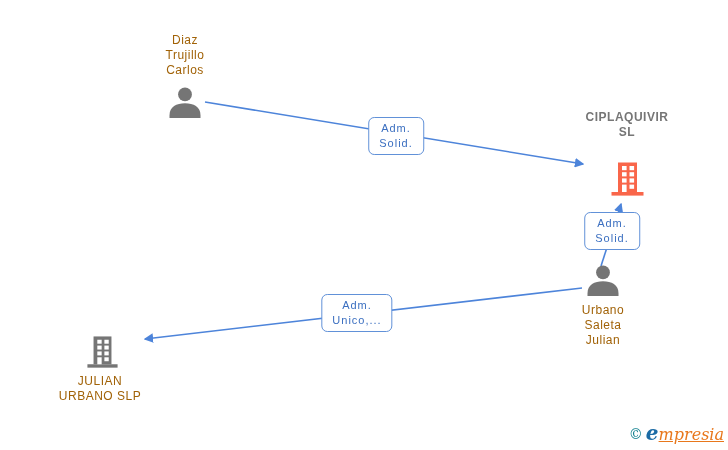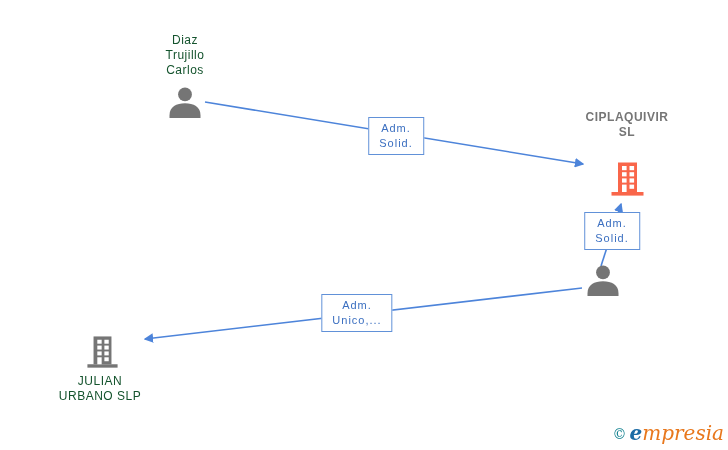--- a/index.html
+++ b/index.html
@@ -21,40 +21,40 @@
     position: absolute;
     left: 0; top: 0;
     width: 728px; height: 450px;
     z-index: 1;
     pointer-events: none;
   }
 
   
   .node { position: absolute; z-index: 2; text-align: center; }
   .node-label {
-    color: #14532d;
+    color: #a16207;
     font-size: 12px;
     line-height: 15px;
     letter-spacing: 0.5px;
     text-align: center;
   }
   .node-label.bold {
     font-weight: bold;
     color: #767676;
   }
   .node-icon { position: absolute; z-index: 2; cursor: pointer; }
 
   
   .edge-label {
     position: absolute;
     z-index: 3;
     transform: translate(-50%, -50%);
     background: #ffffff;
     border: 1.5px solid #6191d8;
-    border-radius: 0;
+    border-radius: 6px;
     padding: 3px 10px;
     color: #3b6fc0;
     font-size: 11px;
     line-height: 15px;
     letter-spacing: 1px;
     text-align: center;
     cursor: pointer;
   }
 
   
@@ -74,21 +74,22 @@
     vertical-align: 1px;
     margin-right: 3px;
   }
   #brand .brand-first {
     color: #1b6ba5;
     font-size: 20px;
     font-weight: bold;
   }
   #brand .brand-rest {
     color: #e8771c;
-    font-size: 20px;
+    font-size: 16px;
+    text-decoration: underline;
   }
 </style>
 </head>
 <body>
 
 <div id="canvas">
 
   <svg id="edges" viewBox="0 0 728 450">
     <defs>
       <marker id="arrow" viewBox="0 0 10 10" refX="8.5" refY="5" markerWidth="6" markerHeight="6" orient="auto-start-reverse">
@@ -126,20 +127,25 @@
       <rect x="19.5" y="17.4" width="4.6" height="4.2"></rect>
       <rect x="19.5" y="23.6" width="4.6" height="4.2"></rect>
       <rect x="12" y="23.6" width="4.6" height="7.4"></rect>
     </g>
   </svg>
 
   <svg class="node-icon" style="left:586px; top:265px;" width="34" height="32" viewBox="0 0 34 32">
     <circle cx="17" cy="7.4" r="6.9" fill="#757575"></circle>
     <path d="M1.5,31 L1.5,28.5 C1.5,19.5 8.5,16.3 17,16.3 C25.5,16.3 32.5,19.5 32.5,28.5 L32.5,31 Z" fill="#757575"></path>
   </svg>
+  <div class="node" style="left:543px; top:303px; width:120px;">
+    <div class="node-label pre">Urbano
+Saleta
+Julian</div>
+  </div>
 
   <svg class="node-icon" style="left:86px; top:335px;" width="33" height="34" viewBox="0 0 35 36">
     <rect x="1.5" y="31" width="32" height="3.6" fill="#757575"></rect>
     <rect x="8" y="1.5" width="19" height="29.5" fill="#757575"></rect>
     <g fill="#ffffff">
       <rect x="12" y="5" width="4.6" height="4.2"></rect>
       <rect x="19.5" y="5" width="4.6" height="4.2"></rect>
       <rect x="12" y="11.2" width="4.6" height="4.2"></rect>
       <rect x="19.5" y="11.2" width="4.6" height="4.2"></rect>
       <rect x="12" y="17.4" width="4.6" height="4.2"></rect>

